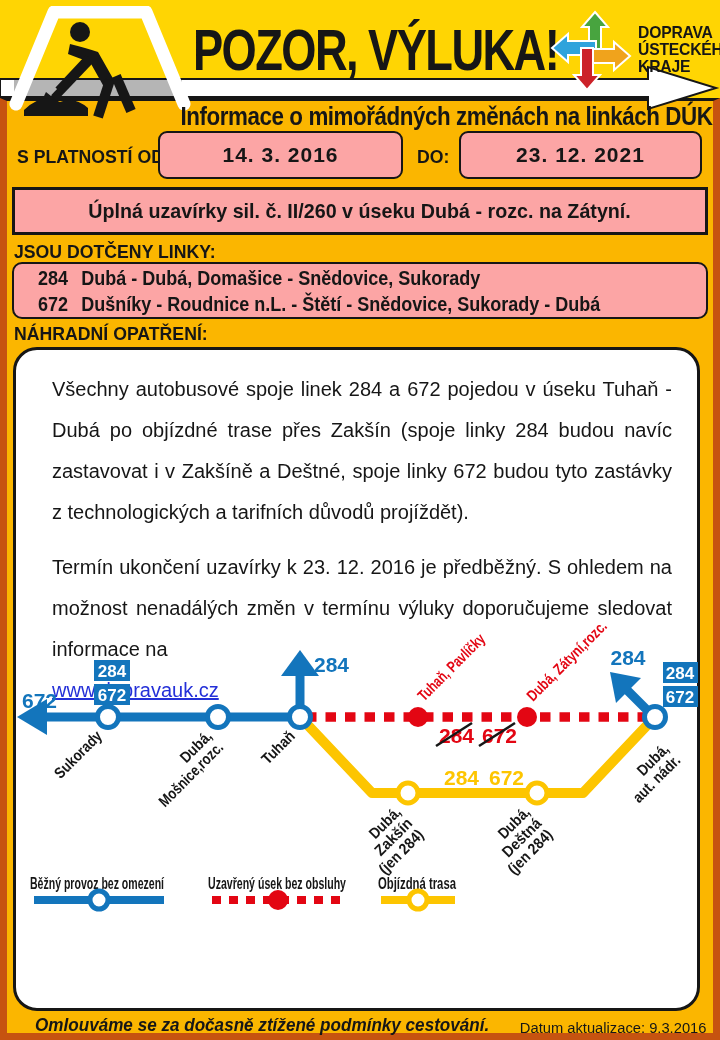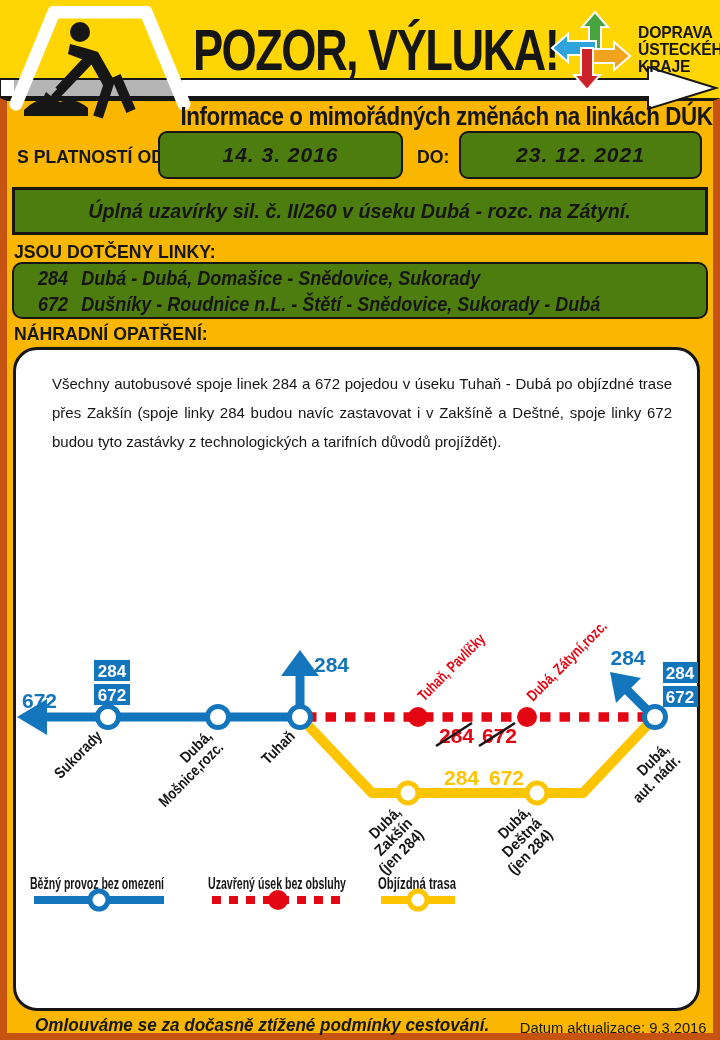--- a/index.html
+++ b/index.html
@@ -17,39 +17,39 @@
   .logo-svg{position:absolute;left:550px;top:10px;z-index:6;}
   .logo-text{position:absolute;left:638px;top:24px;z-index:6;font-size:16.5px;font-weight:700;
              line-height:17px;letter-spacing:-0.2px;transform:scaleX(0.95);transform-origin:left top;white-space:nowrap;}
   .subtitle{position:absolute;right:8px;top:101px;z-index:6;font-size:26px;font-weight:700;
             letter-spacing:-0.5px;transform:scaleX(0.86);transform-origin:right top;white-space:nowrap;}
   
   .lbl{position:absolute;z-index:4;font-size:19px;font-weight:700;transform:scaleX(0.93);
        transform-origin:left top;white-space:nowrap;}
   .val-lbl{left:17px;top:146px;}
   .do-lbl{left:417px;top:146px;}
-  .white-box{position:absolute;z-index:4;background:#4d7c0f;border:2.5px solid #161616;border-radius:9px;
-             box-sizing:border-box;display:flex;align-items:center;justify-content:center;font-style:italic;}
+  .white-box{position:absolute;z-index:4;background:#fca5a5;border:2.5px solid #161616;border-radius:9px;
+             box-sizing:border-box;display:flex;align-items:center;justify-content:center;}
   .box-from{left:158px;top:131px;width:245px;height:48px;}
   .box-to{left:459px;top:131px;width:243px;height:48px;}
   .date-text{font-size:21px;font-weight:700;letter-spacing:1px;}
   
   .title-box{left:12px;top:187px;width:696px;height:48px;border-width:3px;border-radius:0;}
   .closure-text{font-size:20.5px;font-weight:700;transform:scaleX(0.96);white-space:nowrap;}
   .lines-lbl{left:14px;top:241px;}
   .lines-box{left:12px;top:262px;width:696px;height:57px;border-radius:10px;
              flex-direction:column;align-items:flex-start;justify-content:center;padding-left:24px;}
   .line-row{display:flex;font-size:20px;font-weight:700;line-height:26px;transform:scaleX(0.9);
             transform-origin:left center;white-space:nowrap;}
   .line-num{width:48px;}
   .measures-lbl{left:14px;top:323px;}
   
   .big-box{position:absolute;z-index:3;left:13px;top:347px;width:687px;height:664px;background:#fff;
            border:3px solid #161616;border-radius:24px;box-sizing:border-box;}
-  .paras{position:absolute;z-index:4;left:52px;top:369px;width:620px;font-size:15px;line-height:29px;
+  .paras{position:absolute;z-index:4;left:52px;top:369px;width:620px;font-size:20px;line-height:41px;
          text-align:justify;}
   .paras p{margin:0;}
   .paras p + p{margin-top:14px;}
   .link{color:#2430D8;text-decoration:underline;}
   
   .apology{position:absolute;z-index:4;left:35px;top:1014px;font-size:19px;font-weight:700;
            font-style:italic;transform:scaleX(0.9);transform-origin:left top;white-space:nowrap;}
   .updated{position:absolute;z-index:4;right:14px;top:1019px;font-size:15.5px;
            transform:scaleX(0.95);transform-origin:right top;white-space:nowrap;}
   
@@ -124,20 +124,23 @@
     <div class="line-row">
       <span class="line-num">672</span>
       <span>Dušníky - Roudnice n.L. - Štětí - Snědovice, Sukorady - Dubá</span>
     </div>
   </div>
 
   <div class="lbl measures-lbl">NÁHRADNÍ OPATŘENÍ:</div>
   <div class="big-box"></div>
   <div class="paras">
     <p>Všechny autobusové spoje linek 284 a 672 pojedou v úseku Tuhaň - Dubá po objízdné trase přes Zakšín (spoje linky 284 budou navíc zastavovat i v Zakšíně a Deštné, spoje linky 672 budou tyto zastávky z technologických a tarifních důvodů projíždět).</p>
+    <p><span>Termín ukončení uzavírky k 23. 12. 2016 je předběžný. S ohledem na možnost nenadálých změn v termínu výluky doporučujeme  sledovat informace na</span>
+      <br><a href="#" class="link">www.dopravauk.cz</a>
+    </p>
   </div>
 
   <svg class="diagram-svg" width="720" height="1040" viewBox="0 0 720 1040">
 
     <g>
       <line x1="42" y1="717" x2="300" y2="717" stroke="#1375BC" stroke-width="9"></line>
       <polygon points="17,717 47,699 47,735" fill="#1375BC"></polygon>
       <line x1="300" y1="717" x2="300" y2="672" stroke="#1375BC" stroke-width="9"></line>
       <polygon points="300,650 319,676 281,676" fill="#1375BC"></polygon>
       <line x1="648" y1="711" x2="625" y2="688" stroke="#1375BC" stroke-width="9"></line>

